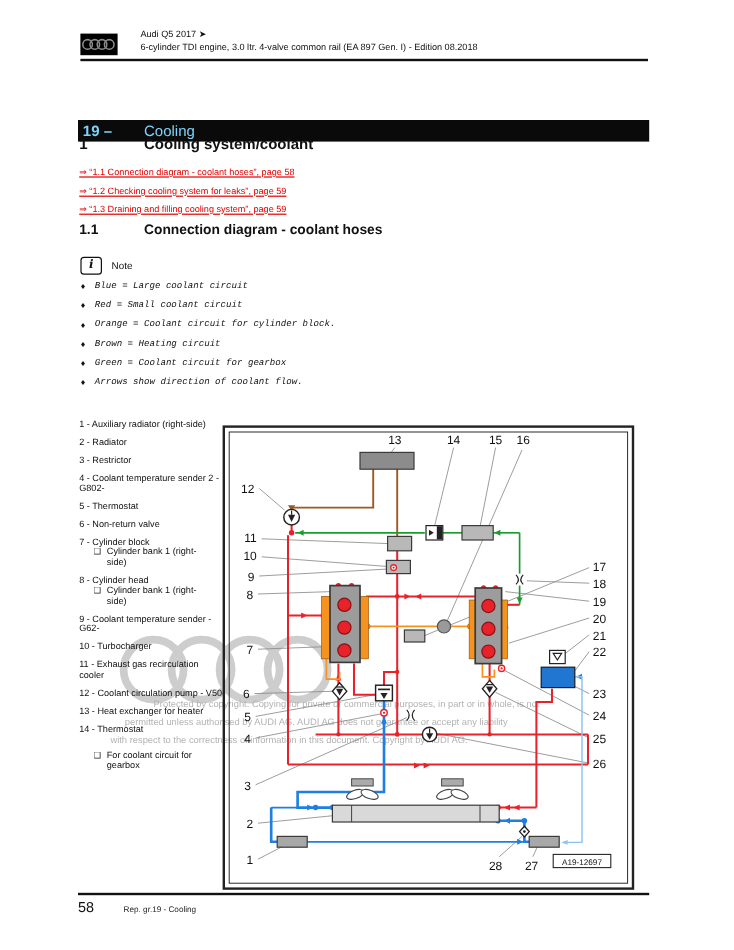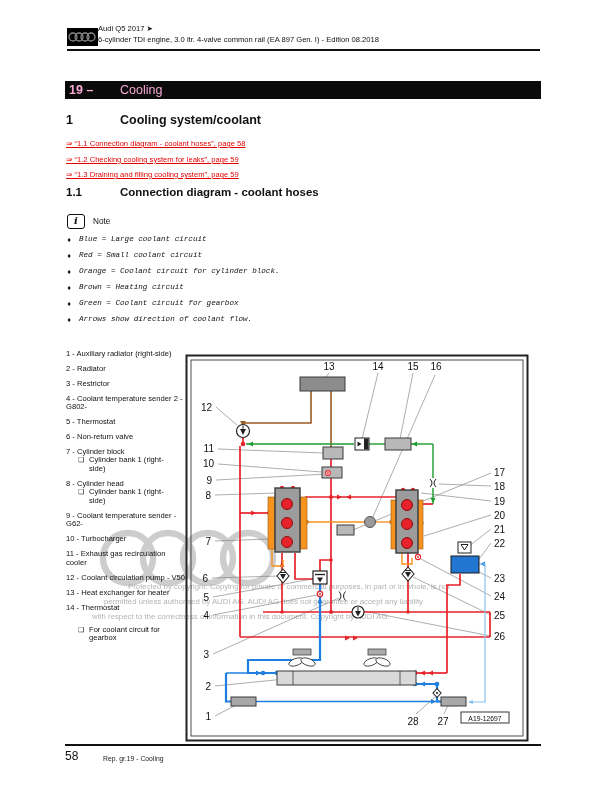--- a/index.html
+++ b/index.html
@@ -6,24 +6,24 @@
     --red:#e8222a; --blue:#1f7fe0; --lightblue:#8cc3f0; --green:#1a9c2e;
     --orange:#f6921e; --brown:#9a5a22; --tankblue:#2176d2; --link:#e30000;
     --wm:#b3b3b3;
   }
   *{margin:0;padding:0;box-sizing:border-box;}
   body{background:#777;font-family:"Liberation Sans",sans-serif;}
   #page{position:relative;width:612px;height:792px;background:#fff;margin:0 auto;overflow:hidden;}
   .abs{position:absolute;}
   
   #logo{left:67px;top:28px;width:31px;height:18px;background:#000;z-index:2;}
-  #hdr-text{left:98px;top:24px;font-size:7.6px;line-height:10.5px;color:#111;z-index:2;}
+  #hdr-text{left:117px;top:24px;font-size:7.6px;line-height:10.5px;color:#111;z-index:2;}
   #hdr-rule{left:67px;top:49px;width:473px;height:2px;background:#111;z-index:2;}
   
-  #bar{left:65px;top:81px;width:476px;height:18px;background:#0a0a0a;color:#f9a8d4;z-index:2;}
+  #bar{left:65px;top:100px;width:476px;height:18px;background:#0a0a0a;color:#7dd3fc;z-index:2;}
   #bar .num{position:absolute;left:4px;top:2px;font-size:12.5px;font-weight:bold;}
   #bar .ttl{position:absolute;left:55px;top:2px;font-size:12.5px;font-weight:normal;}
   
   .h-num{font-size:12.5px;font-weight:bold;color:#111;z-index:2;}
   .h-ttl{font-size:12.5px;font-weight:bold;color:#111;z-index:2;}
   .link{font-size:7.6px;color:var(--link);text-decoration:underline;z-index:2;}
   
   #note-icon{left:67px;top:214px;width:18px;height:15px;border:1.7px solid #111;border-radius:3px;
     text-align:center;font-family:"DejaVu Serif",serif;font-style:italic;font-weight:bold;
     font-size:10px;line-height:12px;color:#111;z-index:2;}

